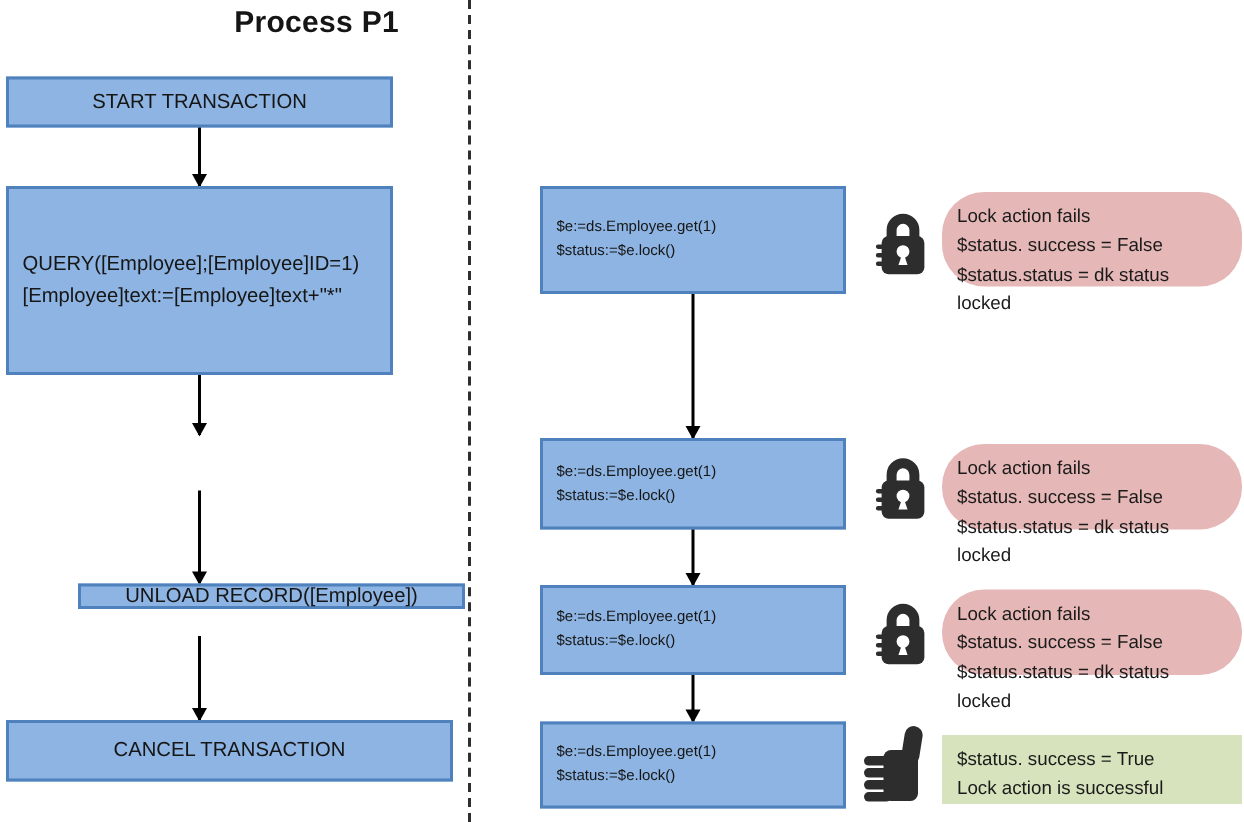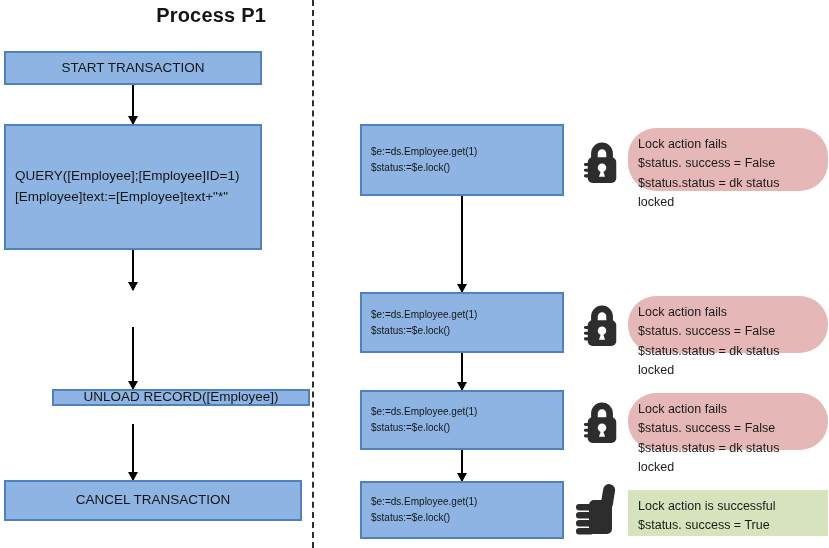--- a/index.html
+++ b/index.html
@@ -181,17 +181,17 @@
     <div>Lock action fails</div>
     <div>$status. success = False</div>
     <div>$status.status = dk status locked</div>
   </div>
   <div class="note fail" id="note3">
     <div>Lock action fails</div>
     <div>$status. success = False</div>
     <div>$status.status = dk status locked</div>
   </div>
   <div class="note success" id="note4">
+    <div>$status. success = True</div>
     <div>Lock action is successful</div>
-    <div>$status. success = True</div>
   </div>
 
 </div>
 
 </body></html>

